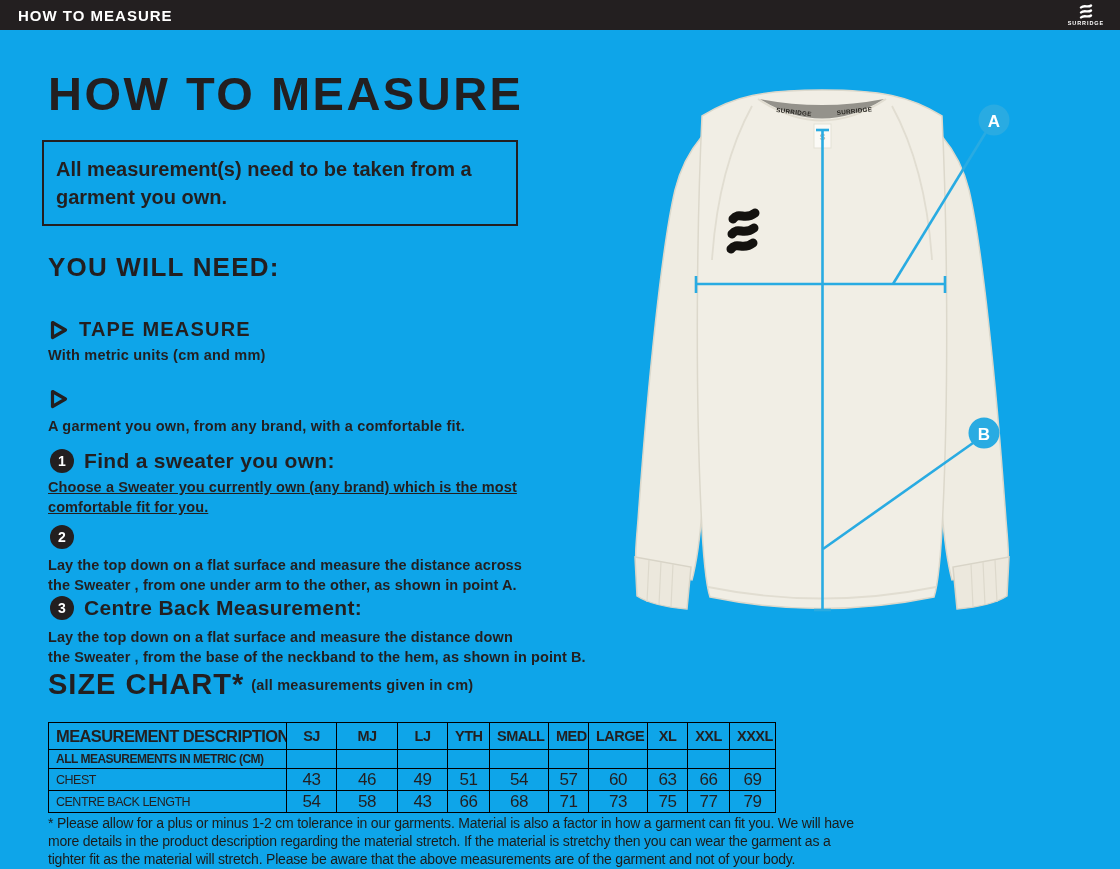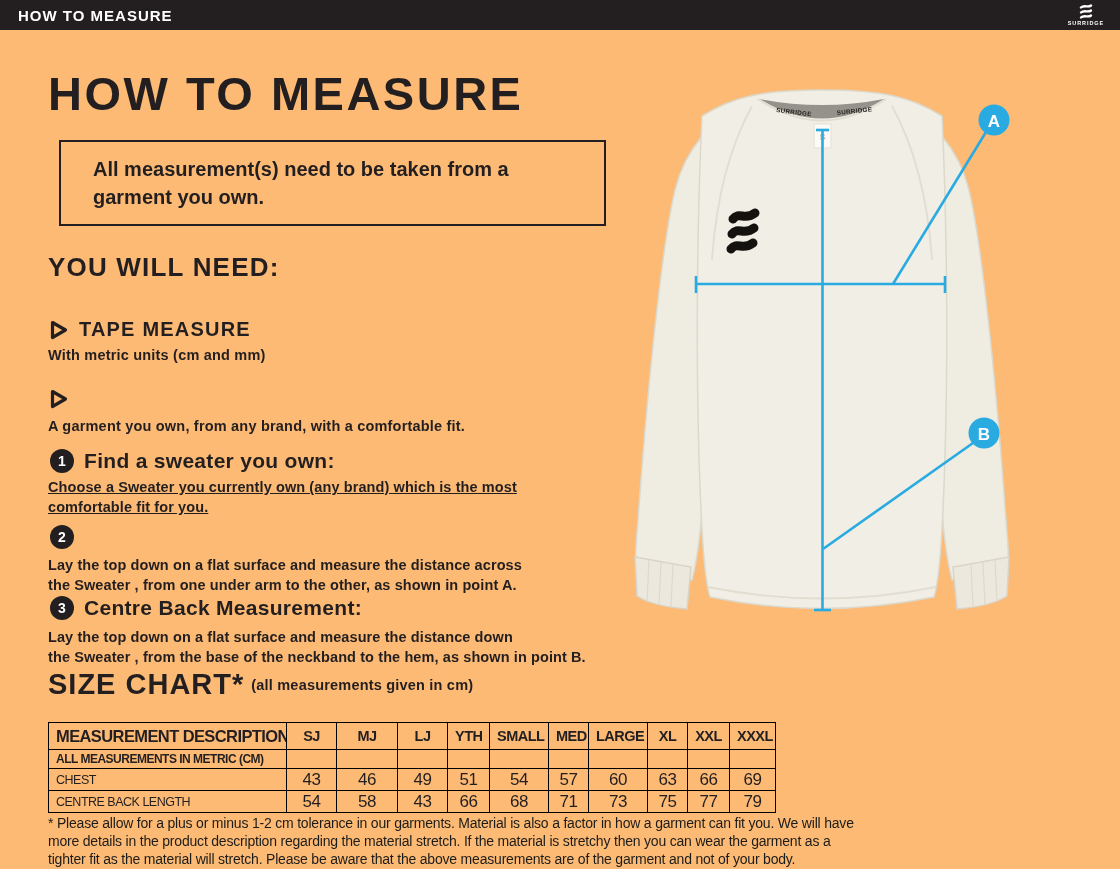--- a/index.html
+++ b/index.html
@@ -1,38 +1,38 @@
 <!DOCTYPE html>
 <html><head>
 <meta charset="utf-8">
 <style>
   * { margin:0; padding:0; box-sizing:border-box; }
   html,body { background:#ffffff; }
   #canvas {
-    position:relative; width:1120px; height:869px; background:#fdba74;
+    position:relative; width:1120px; height:869px; background:#0ea5e9;
     font-family:"Liberation Sans", sans-serif; color:var(--ink,#231F20); overflow:hidden;
   }
   
   .topbar {
     position:absolute; top:0; left:0; width:1120px; height:30px;
     background:var(--ink,#231F20); color:#fff;
     display:flex; align-items:center; padding:0 10px 0 18px;
   }
   .topbar-title { font-size:15px; font-weight:bold; letter-spacing:1px; }
   .topbar-logo { margin-left:auto; display:flex; flex-direction:column; align-items:center; padding-right:6px; line-height:1; }
   .topbar-logo .brand { font-size:5.5px; font-weight:bold; letter-spacing:.9px; margin-top:1px; }
   
   .page-title {
     position:absolute; left:48px; top:66px;
     font-size:47px; font-weight:bold; letter-spacing:2.5px; white-space:nowrap;
   }
   .notice {
-    position:absolute; left:59px; top:140px; width:547px;
+    position:absolute; left:42px; top:140px; width:476px;
     border:2.5px solid var(--ink,#231F20);
-    padding:13px 32px; font-size:20px; font-weight:bold; line-height:1.4;
+    padding:13px 12px; font-size:20px; font-weight:bold; line-height:1.4;
     white-space:pre-line;
   }
   .ywn-heading {
     position:absolute; left:48px; top:252px;
     font-size:26px; font-weight:bold; letter-spacing:1.2px;
   }
   .need-title { position:absolute; left:50px; display:flex; align-items:center; gap:11px;
     font-size:20px; font-weight:bold; letter-spacing:1.2px; }
   .need-title.n1 { top:318px; }
   .need-title.n2 { top:389px; }

